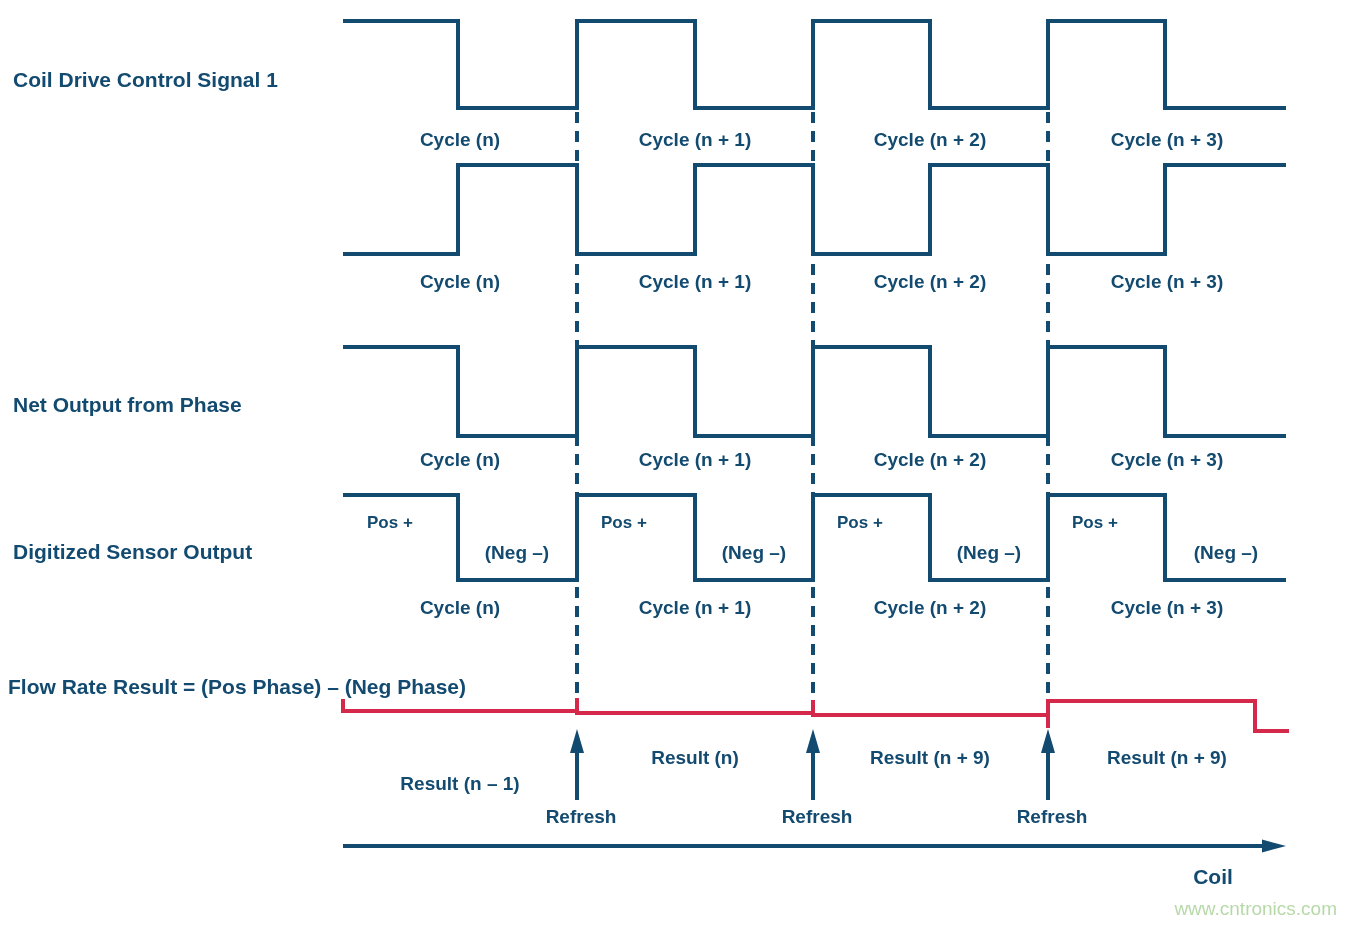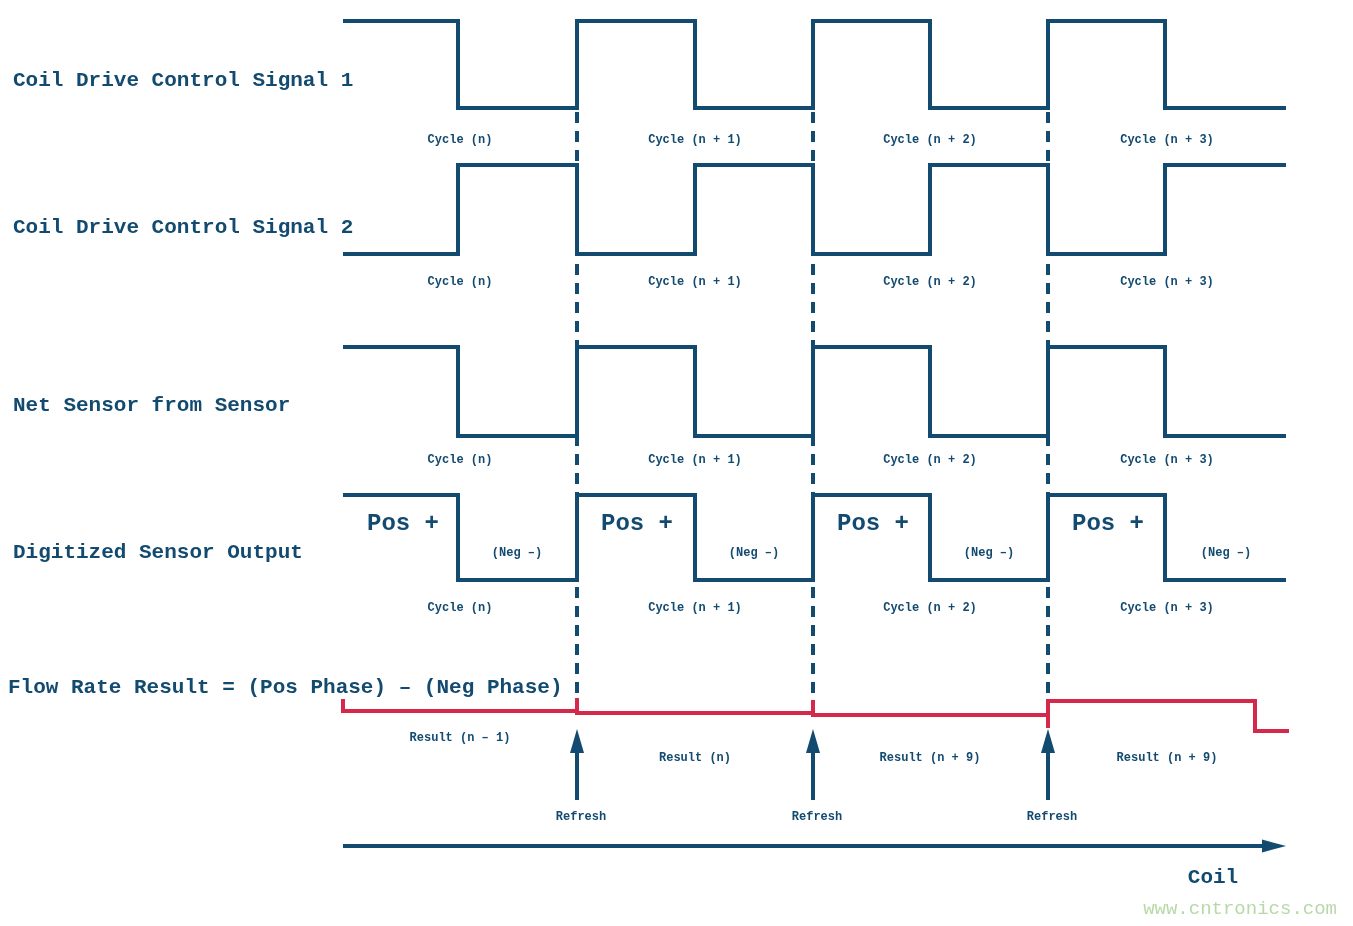--- a/index.html
+++ b/index.html
@@ -6,51 +6,51 @@
     --navy:#134a70;
     --red:#d5294b;
     --watermark:#b7d9a9;
   }
   html,body{margin:0;padding:0;background:#fff;}
   .canvas{
     position:relative;
     width:1353px;height:926px;
     background:#ffffff;
     overflow:hidden;
-    font-family:Liberation Mono, monospace;
+    font-family:Liberation Sans, sans-serif;
   }
   svg{position:absolute;left:0;top:0;}
   .wave{stroke:var(--navy);stroke-width:4;fill:none;}
   .dash{stroke:var(--navy);stroke-width:4;fill:none;stroke-dasharray:11 8;}
   .redline{stroke:var(--red);stroke-width:4;fill:none;}
   .arrowline{stroke:var(--navy);stroke-width:4;fill:none;}
   .arrowhead{fill:var(--navy);stroke:none;}
   .lbl{
     position:absolute;
     transform:translate(-50%,-50%);
     white-space:nowrap;
     font-weight:bold;
     color:var(--navy);
-    font-size:12px;
+    font-size:19px;
   }
   .left-lbl{
     position:absolute;
     transform:translateY(-50%);
     white-space:nowrap;
     font-weight:bold;
     color:var(--navy);
     font-size:21px;
   }
   .pos-lbl{
     position:absolute;
     transform:translateY(-50%);
     white-space:nowrap;
     font-weight:bold;
     color:var(--navy);
-    font-size:24px;
+    font-size:17px;
   }
   .time-lbl{font-size:21px;}
   .watermark{
     position:absolute;
     right:16px;top:898px;
     font-size:19px;
     font-weight:normal;
     color:var(--watermark);
   }
 </style>
@@ -86,22 +86,21 @@
       <polygon class="arrowhead" points="1048,729 1041,753 1055,753"></polygon>
     </g>
 
     <g>
       <line class="arrowline" x1="343" y1="846" x2="1266" y2="846"></line>
       <polygon class="arrowhead" points="1286,846 1262,839.5 1262,852.5"></polygon>
     </g>
   </svg>
 
   <div class="left-lbl" style="left:13px;top:80px">Coil Drive Control Signal 1</div>
-  <div class="left-lbl" style="left:13px;top:227px">Coil Drive Control Signal 2</div>
-  <div class="left-lbl" style="left:13px;top:405px">Net Sensor from Sensor</div>
+  <div class="left-lbl" style="left:13px;top:405px">Net Output from Phase</div>
   <div class="left-lbl" style="left:8px;top:687px">Flow Rate Result = (Pos Phase) – (Neg Phase)</div>
   <div class="left-lbl" style="left:13px;top:552px">Digitized Sensor Output</div>
 
   <div class="lbl" style="left:460px;top:140px">Cycle (n)</div>
   <div class="lbl" style="left:695px;top:140px">Cycle (n + 1)</div>
   <div class="lbl" style="left:930px;top:140px">Cycle (n + 2)</div>
   <div class="lbl" style="left:1167px;top:140px">Cycle (n + 3)</div>
 
   <div class="lbl" style="left:460px;top:282px">Cycle (n)</div>
   <div class="lbl" style="left:695px;top:282px">Cycle (n + 1)</div>
@@ -121,21 +120,21 @@
   <div class="pos-lbl" style="left:367px;top:523px">Pos +</div>
   <div class="pos-lbl" style="left:601px;top:523px">Pos +</div>
   <div class="pos-lbl" style="left:837px;top:523px">Pos +</div>
   <div class="pos-lbl" style="left:1072px;top:523px">Pos +</div>
 
   <div class="lbl" style="left:517px;top:553px">(Neg –)</div>
   <div class="lbl" style="left:754px;top:553px">(Neg –)</div>
   <div class="lbl" style="left:989px;top:553px">(Neg –)</div>
   <div class="lbl" style="left:1226px;top:553px">(Neg –)</div>
 
-  <div class="lbl" style="left:460px;top:738px">Result (n – 1)</div>
+  <div class="lbl" style="left:460px;top:784px">Result (n – 1)</div>
   <div class="lbl" style="left:695px;top:758px">Result (n)</div>
   <div class="lbl" style="left:930px;top:758px">Result (n + 9)</div>
   <div class="lbl" style="left:1167px;top:758px">Result (n + 9)</div>
 
   <div class="lbl" style="left:581px;top:817px">Refresh</div>
   <div class="lbl" style="left:817px;top:817px">Refresh</div>
   <div class="lbl" style="left:1052px;top:817px">Refresh</div>
 
   <div class="lbl time-lbl" style="left:1213px;top:877px">Coil</div>
 

